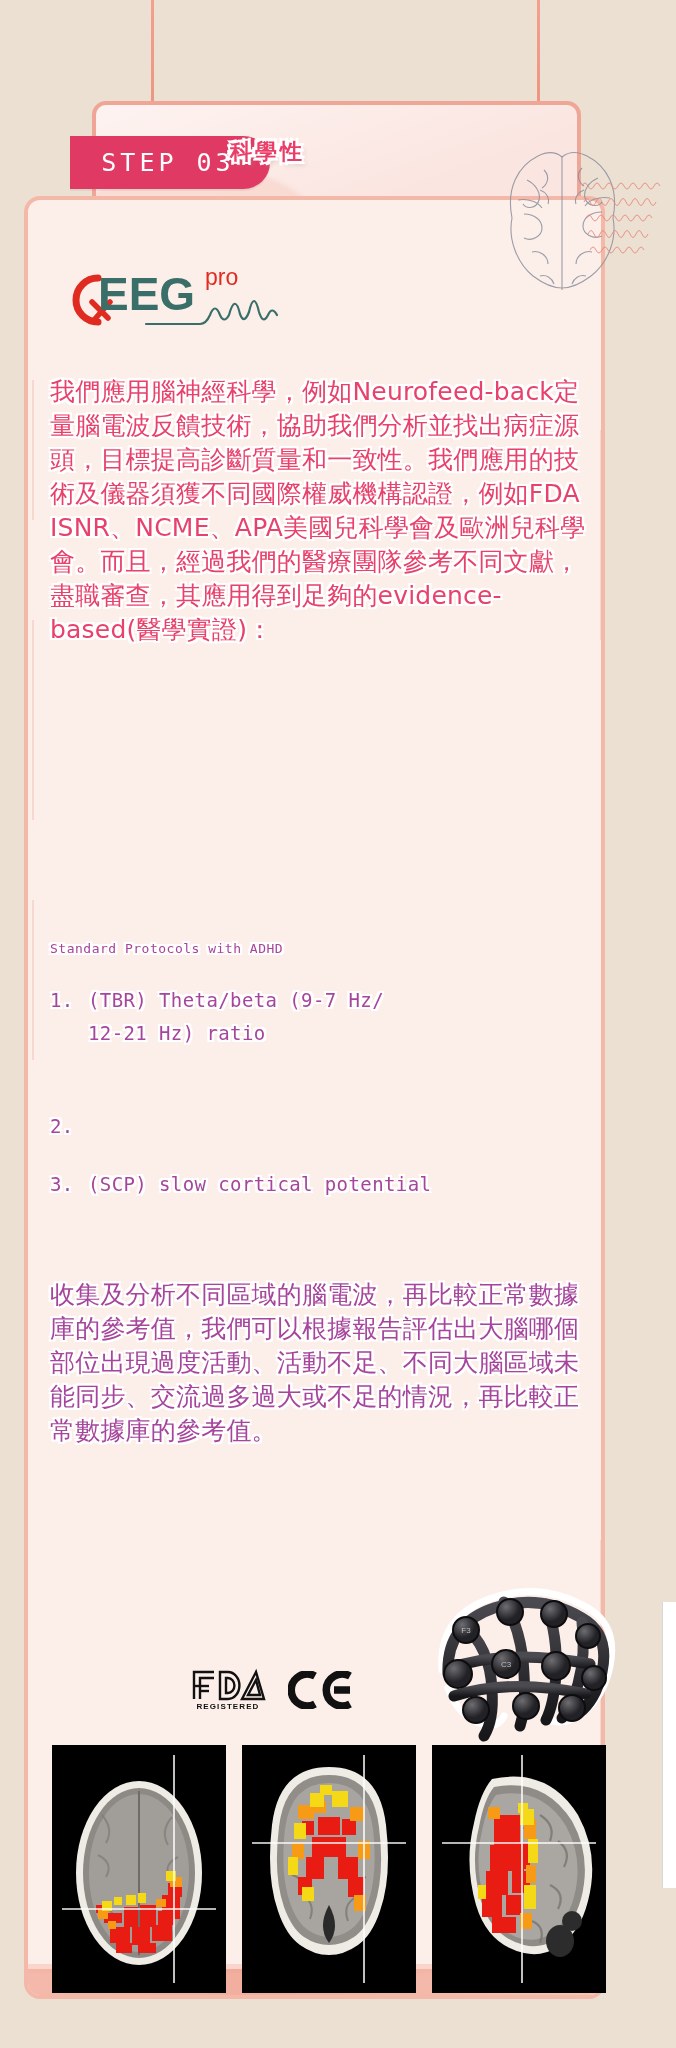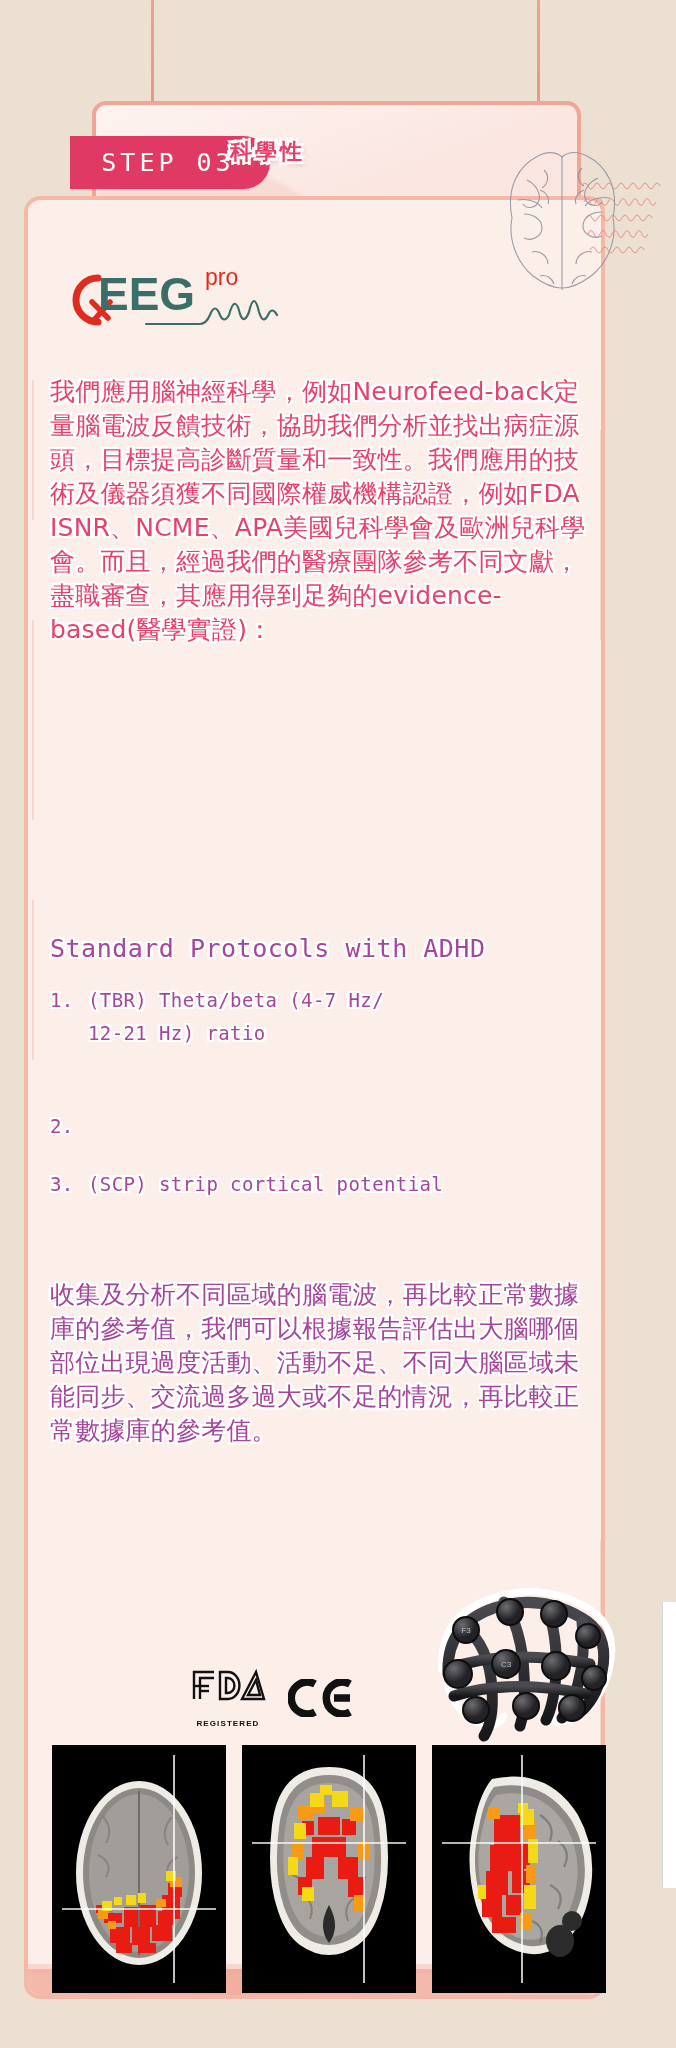--- a/index.html
+++ b/index.html
@@ -120,21 +120,21 @@
   }
   .plum-text {
     color: #a6459c;
     text-shadow:
       1.6px 0 0 #fff, -1.6px 0 0 #fff, 0 1.6px 0 #fff, 0 -1.6px 0 #fff,
       1.6px 1.6px 0 #fff, -1.6px 1.6px 0 #fff, 1.6px -1.6px 0 #fff, -1.6px -1.6px 0 #fff,
       2.4px 2.4px 0 #fff, -2.4px 2.4px 0 #fff, 2.4px -2.4px 0 #fff, -2.4px -2.4px 0 #fff;
   }
   #intro-paragraph { left: 50px; top: 375px; width: 540px; }
   #protocols-heading { left: 50px; top: 932px; width: 520px;
-      font-family: "DejaVu Sans Mono", monospace; font-size: 25px; letter-spacing:.5px; }
+      font-family: "DejaVu Sans Mono", monospace; font-size: 13px; letter-spacing:.5px; }
   .protocol-item {
     position:absolute; z-index:7; left: 50px; width: 540px;
     font-family: "DejaVu Sans Mono", monospace;
     font-size: 19px; line-height: 33px; letter-spacing: .4px;
     display:flex; gap: 12px;
   }
   .protocol-item .num { width: 26px; flex: 0 0 26px; }
   #protocol-1 { top: 984px; }
   #protocol-2 { top: 1110px; }
   #protocol-3 { top: 1168px; }
@@ -142,21 +142,21 @@
 
   
   #eeg-cap { position:absolute; left: 418px; top: 1578px; width: 208px; height: 168px; z-index: 8; }
 
   
   #cert-row { position: absolute; left: 190px; top: 1668px; z-index: 8;
               display:flex; align-items:center; gap: 22px; }
   #fda-badge { display:flex; flex-direction:column; align-items:center; }
   #fda-badge .fda-sub {
     font-family:"Liberation Sans", sans-serif; font-weight:700;
-    font-size: 8px; letter-spacing: 1.1px; color:#111; margin-top:17px;
+    font-size: 8px; letter-spacing: 1.1px; color:#111; margin-top:0;
   }
 
   
   #scan-row {
     position: absolute; left: 52px; top: 1745px;
     width: 600px; height: 250px; z-index: 8;
     display: flex; gap: 16px;
   }
   .scan { width: 174px; height: 248px; background:#000; position: relative; overflow:hidden; }
 
@@ -222,29 +222,29 @@
 
   <path d="M88 66 L142 66 q6 0 10 -9 q5 -13 10 0 q4 9 9 0 q6 -22 11 -1 q4 11 9 -2 q5 -22 10 0 q4 13 9 3 q4 -9 9 0" fill="none" stroke="#3a6e68" stroke-width="2.2" stroke-linecap="round" stroke-linejoin="round"></path>
 </svg>
 
 <div class="para pink-text" id="intro-paragraph">我們應用腦神經科學，例如Neurofeed-back定量腦電波反饋技術，協助我們分析並找出病症源頭，目標提高診斷質量和一致性。我們應用的技術及儀器須獲不同國際權威機構認證，例如FDA ISNR、NCME、APA美國兒科學會及歐洲兒科學會。而且，經過我們的醫療團隊參考不同文獻，盡職審查，其應用得到足夠的evidence-based(醫學實證)：</div>
 
 <div class="para plum-text" id="protocols-heading">Standard Protocols with ADHD</div>
 
 <div class="protocol-item plum-text" id="protocol-1">
   <span class="num">1.</span>
-  <span class="txt" style="white-space:pre-line;">(TBR) Theta/beta (4-7 Hz/
+  <span class="txt" style="white-space:pre-line;">(TBR) Theta/beta (9-7 Hz/
      12-21 Hz) ratio</span>
 </div>
 <div class="protocol-item plum-text" id="protocol-2">
   <span class="num">2.</span>
 </div>
 <div class="protocol-item plum-text" id="protocol-3">
   <span class="num">3.</span>
-  <span class="txt">(SCP) strip cortical potential</span>
+  <span class="txt">(SCP) slow cortical potential</span>
 </div>
 
 <div class="para plum-text" id="outro-paragraph">收集及分析不同區域的腦電波，再比較正常數據庫的參考值，我們可以根據報告評估出大腦哪個部位出現過度活動、活動不足、不同大腦區域未能同步、交流過多過大或不足的情況，再比較正常數據庫的參考值。</div>
 
 <svg id="eeg-cap" viewBox="0 0 208 168">
   <defs>
     <radialGradient id="elec" cx="35%" cy="30%">
       <stop offset="0%" stop-color="#6e6e72"></stop>
         <stop offset="100%" stop-color="#222226"></stop>
     </radialGradient>

